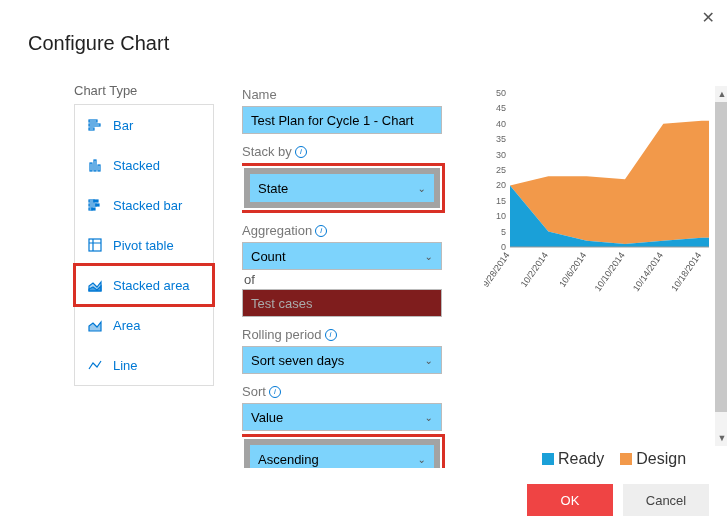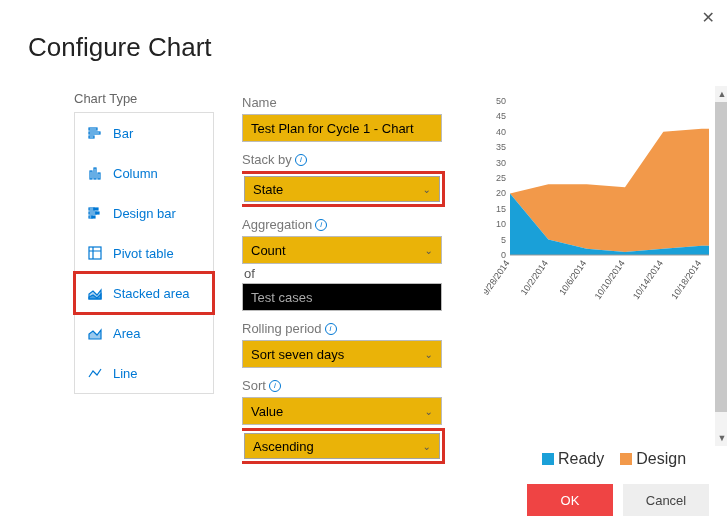--- a/index.html
+++ b/index.html
@@ -1,35 +1,35 @@
 <!DOCTYPE html>
 <html><head>
 <meta charset="utf-8">
 <style>
   * { box-sizing: border-box; margin: 0; padding: 0; font-family: "Segoe UI", Arial, sans-serif; }
   body { width: 727px; height: 528px; background: #fff; position: relative; overflow: hidden; }
   .dialog { width: 100%; height: 100%; padding: 12px 18px 12px 28px; display: flex; flex-direction: column; }
   .close { position: absolute; top: 8px; right: 12px; font-size: 16px; color: #555; cursor: pointer; font-family: Arial; }
-  .title { font-size: 26px; font-weight: 400; color: #222; margin: 20px 0 28px 0; }
+  .title { font-size: 20px; font-weight: 400; color: #222; margin: 20px 0 28px 0; }
   .body { flex: 1; display: flex; gap: 28px; overflow: hidden; padding-left: 46px; }
   .left { width: 140px; flex-shrink: 0; }
   .mid { width: 214px; flex-shrink: 0; overflow-y: auto; }
   .right { flex: 1; display: flex; flex-direction: column; }
   .sect-label { font-size: 13px; color: #666; margin-bottom: 6px; display: block; }
   .ct-list { border: 1px solid #ddd; }
   .ct-item { display: flex; align-items: center; gap: 10px; padding: 8px 12px; font-size: 13px; color: #0078d4; cursor: pointer; height: 40px; }
   .ct-item.sel { outline: 3px solid #d93025; outline-offset: -1px; }
   .ct-ic { width: 16px; height: 16px; display:flex; align-items:center; justify-content:center; }
   .field-label { font-size: 13px; color: #777; margin-top: 4px; margin-bottom: 4px; display:flex; align-items:center; gap:3px;}
   .info { width:12px; height:12px; border:1px solid #0078d4; border-radius:50%; display:inline-flex; align-items:center; justify-content:center; font-size:8px; color:#0078d4; font-style: italic; cursor: help;}
-  .fld { width: 200px; height: 28px; border: 1px solid #bbb; padding: 0 8px; font-size: 13px; background:#eab308; display:flex; align-items:center; justify-content:space-between; cursor:pointer; }
-  .fld.dis { background:#000000; color:#aaa; cursor:default;}
+  .fld { width: 200px; height: 28px; border: 1px solid #bbb; padding: 0 8px; font-size: 13px; background:#7dd3fc; display:flex; align-items:center; justify-content:space-between; cursor:pointer; }
+  .fld.dis { background:#7f1d1d; color:#aaa; cursor:default;}
   .fld .chev { font-size:10px; color:#555; }
   .hl { border: 3px solid #d93025; padding:2px; width:206px; margin-left:-3px; }
-  .hl .fld { border:1px solid #a3a3a3; width:100%; height:26px;}
+  .hl .fld { border:6px solid #a3a3a3; width:100%; height:40px;}
   .grp { margin-bottom: 10px; }
   .oftxt { font-size:13px; color:#555; margin:2px 0 2px 2px;}
   .preview { flex:1; position:relative; }
   .legend { display:flex; gap:16px; font-size:16px; color:#333; margin-top:6px; justify-content:center;}
   .sw { width:12px; height:12px; display:inline-block; margin-right:4px; vertical-align:-1px;}
   .scroll { position:absolute; right:-2px; top:86px; width:14px; height:360px; background:#f3f3f3;}
   .thumb { width:100%; background:#c8c8c8; height:310px; margin-top:0;}
   .arw { height:16px; display:flex; align-items:center; justify-content:center; font-size:9px; color:#666;}
   .footer { display:flex; justify-content:flex-end; gap:10px; padding-top:16px;}
   .btn { min-width:86px; height:32px; border:none; font-size:13px; cursor:pointer; }
@@ -60,34 +60,34 @@
             <span>Bar</span>
           </div>
           <div class="ct-item">
             <span class="ct-ic">
               <svg class="ic" viewBox="0 0 16 16">
                 <rect x="3" y="6" width="2" height="8"></rect>
                 <rect x="7" y="3" width="2" height="11"></rect>
                 <rect x="11" y="8" width="2" height="6"></rect>
               </svg>
             </span>
-            <span>Column</span>
+            <span>Stacked</span>
           </div>
           <div class="ct-item">
             <span class="ct-ic">
               <svg class="ic" viewBox="0 0 16 16">
                 <rect x="2" y="3" width="5" height="2"></rect>
                 <rect x="7" y="3" width="4" height="2" fill="#0078d4"></rect>
                 <rect x="2" y="7" width="7" height="2"></rect>
                 <rect x="9" y="7" width="3" height="2" fill="#0078d4"></rect>
                 <rect x="2" y="11" width="3" height="2"></rect>
                 <rect x="5" y="11" width="3" height="2" fill="#0078d4"></rect>
               </svg>
             </span>
-            <span>Design bar</span>
+            <span>Stacked bar</span>
           </div>
           <div class="ct-item">
             <span class="ct-ic">
               <svg class="ic" viewBox="0 0 16 16">
                 <rect x="2" y="2" width="12" height="12"></rect>
                 <path d="M2 6 H14 M6 2 V14"></path>
               </svg>
             </span>
             <span>Pivot table</span>
           </div>

